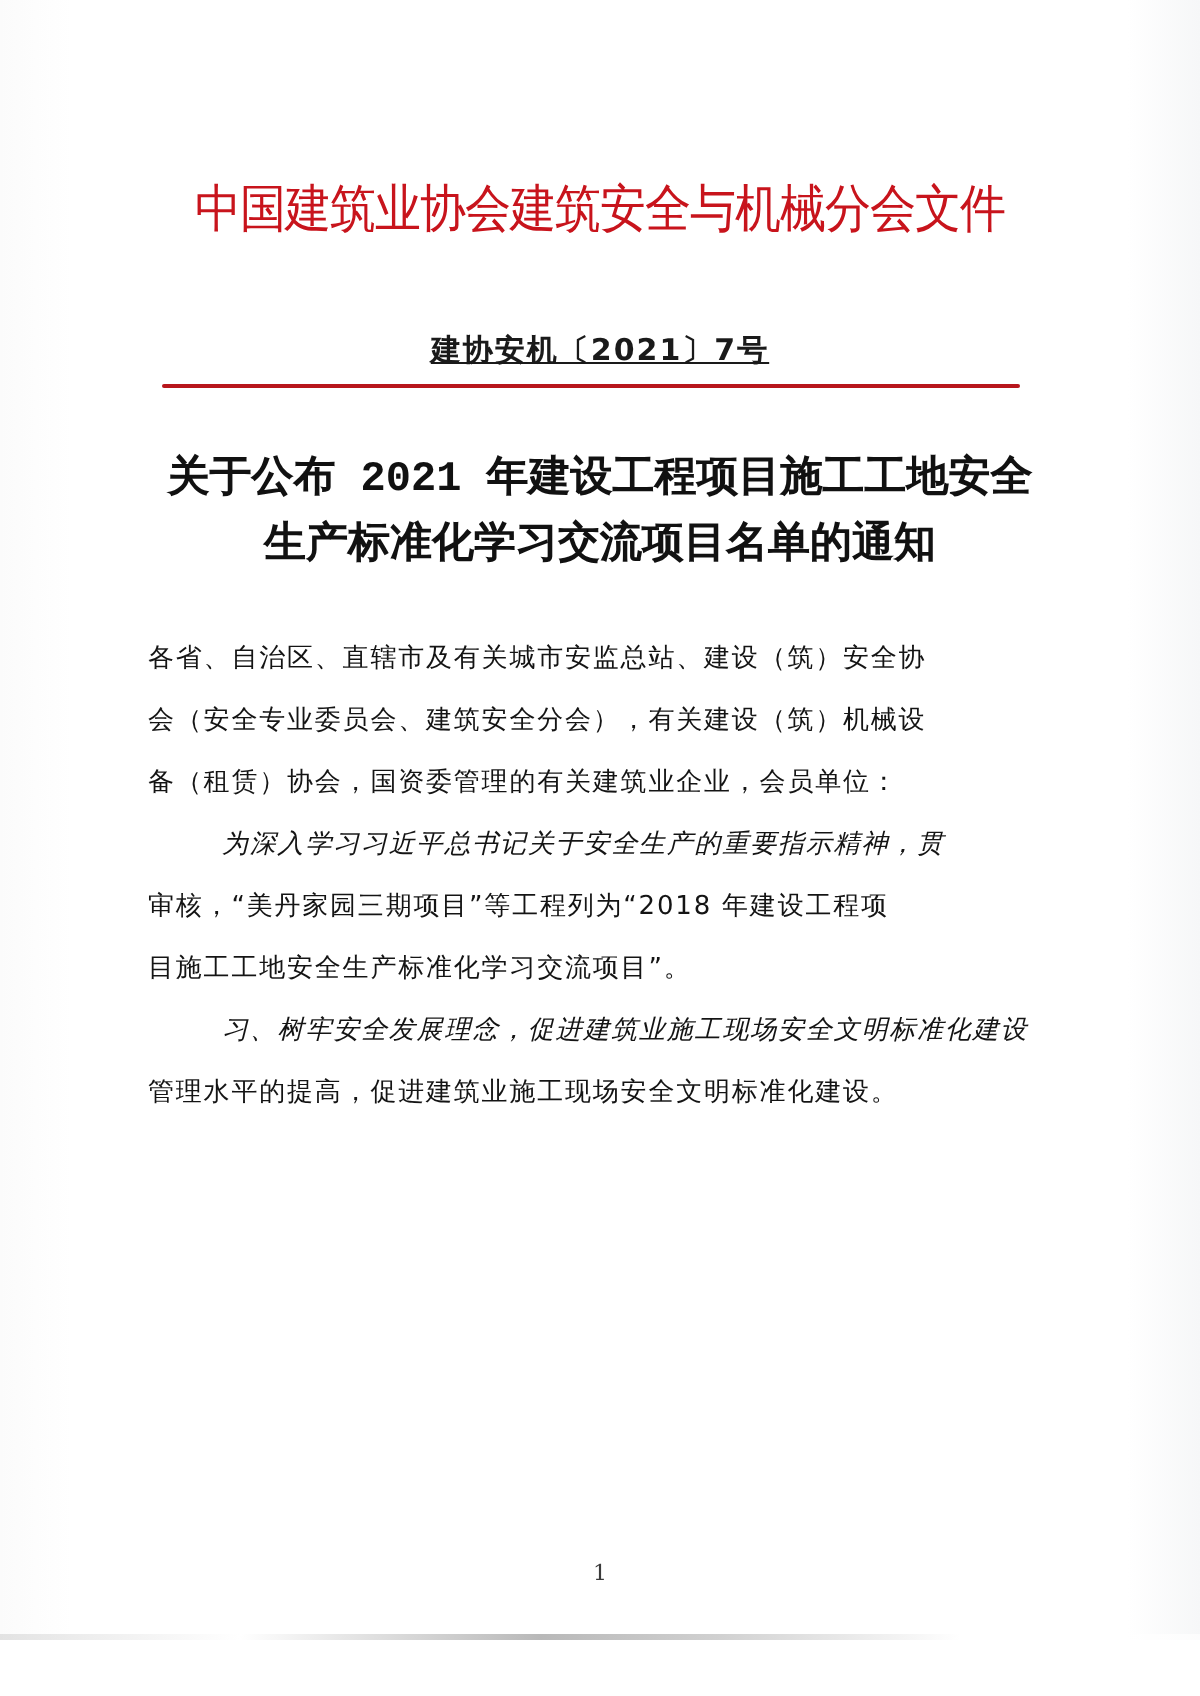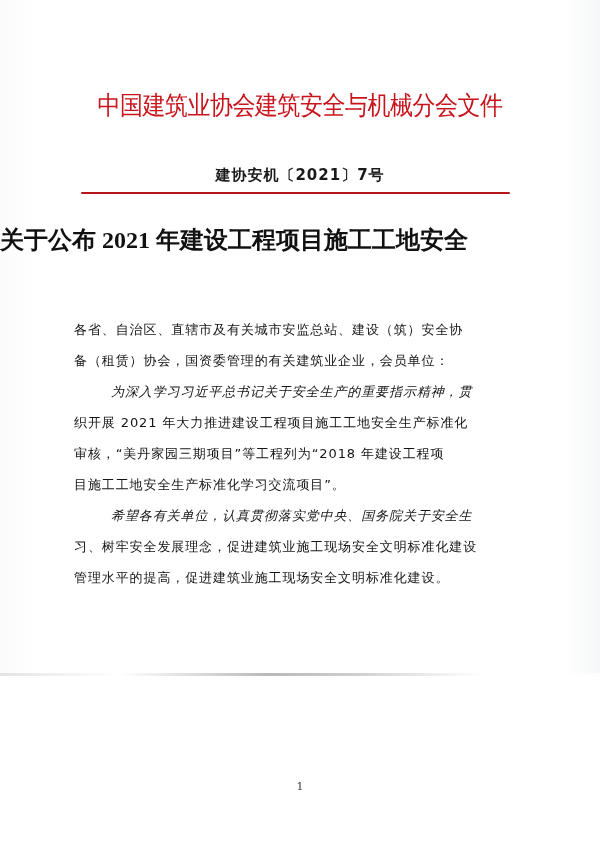--- a/index.html
+++ b/index.html
@@ -11,21 +11,21 @@
       width: 600px;
       height: 848px;
       position: relative;
       overflow: hidden;
       font-family: "DejaVu Serif", "Liberation Serif", serif;
       color: #161616;
     }
     .page {
       position: absolute;
       left: 0; top: 0;
-      width: 600px; height: 676px;
+      width: 600px; height: 820px;
       background: linear-gradient(90deg, #fbfbfb 0%, #ffffff 6%, #ffffff 94%, #f6f7f8 100%);
     }
     .scan-edge-bottom {
       position: absolute;
       left: 0; bottom: 0;
       width: 600px; height: 3px;
       background: linear-gradient(90deg, #d8d8d8 0%, #ffffff 20%, #9a9a9a 45%, #bdbdbd 60%, #ffffff 80%);
       opacity: 0.7;
     }
     .org-header {
@@ -45,35 +45,37 @@
       position: absolute;
       left: 0; top: 166px;
       width: 600px;
       text-align: center;
       font-family: "DejaVu Sans", "Liberation Sans", sans-serif;
       font-size: 15px;
       font-weight: bold;
       letter-spacing: 1px;
       color: #1a1a1a;
       white-space: nowrap;
+      text-decoration: underline;
     }
     .red-rule {
       position: absolute;
       left: 81px; top: 192px;
       width: 429px; height: 2px;
       background: #b8161c;
       border-radius: 1px;
     }
     .notice-title {
       position: absolute;
       left: 0; top: 224px;
       width: 600px;
-      font-family: Liberation Serif, serif;
+      text-align: center;
+      font-family: Liberation Mono, monospace;
       font-weight: bold;
-      font-size: 24px;
+      font-size: 21px;
       line-height: 33px;
       color: #111111;
     }
     .notice-title .tline {
       display: block;
       white-space: nowrap;
     }
     .body-text {
       position: absolute;
       left: 74px; top: 314px;
@@ -111,35 +113,35 @@
 <div class="page">
 
   <div class="org-header">中国建筑业协会建筑安全与机械分会文件</div>
 
   <div class="doc-number">建协安机〔2021〕7号</div>
 
   <div class="red-rule"></div>
 
   <div class="notice-title">
     <span class="tline">关于公布 2021 年建设工程项目施工工地安全</span>
+    <span class="tline">生产标准化学习交流项目名单的通知</span>
   </div>
 
   <div class="body-text">
     <p class="para">
       <span class="line">各省、自治区、直辖市及有关城市安监总站、建设（筑）安全协</span>
+      <span class="line">会（安全专业委员会、建筑安全分会），有关建设（筑）机械设</span>
       <span class="line">备（租赁）协会，国资委管理的有关建筑业企业，会员单位：</span>
     </p>
     <p class="para indent">
       <span class="line">为深入学习习近平总书记关于安全生产的重要指示精神，贯</span>
-      <span class="line">织开展 2021 年大力推进建设工程项目施工工地安全生产标准化</span>
       <span class="line">审核，“美丹家园三期项目”等工程列为“2018 年建设工程项</span>
       <span class="line">目施工工地安全生产标准化学习交流项目”。</span>
     </p>
     <p class="para indent">
-      <span class="line">希望各有关单位，认真贯彻落实党中央、国务院关于安全生</span>
       <span class="line">习、树牢安全发展理念，促进建筑业施工现场安全文明标准化建设</span>
       <span class="line">管理水平的提高，促进建筑业施工现场安全文明标准化建设。</span>
     </p>
   </div>
 
   <div class="page-number">1</div>
 
   <div class="scan-edge-bottom"></div>
 </div>
 

